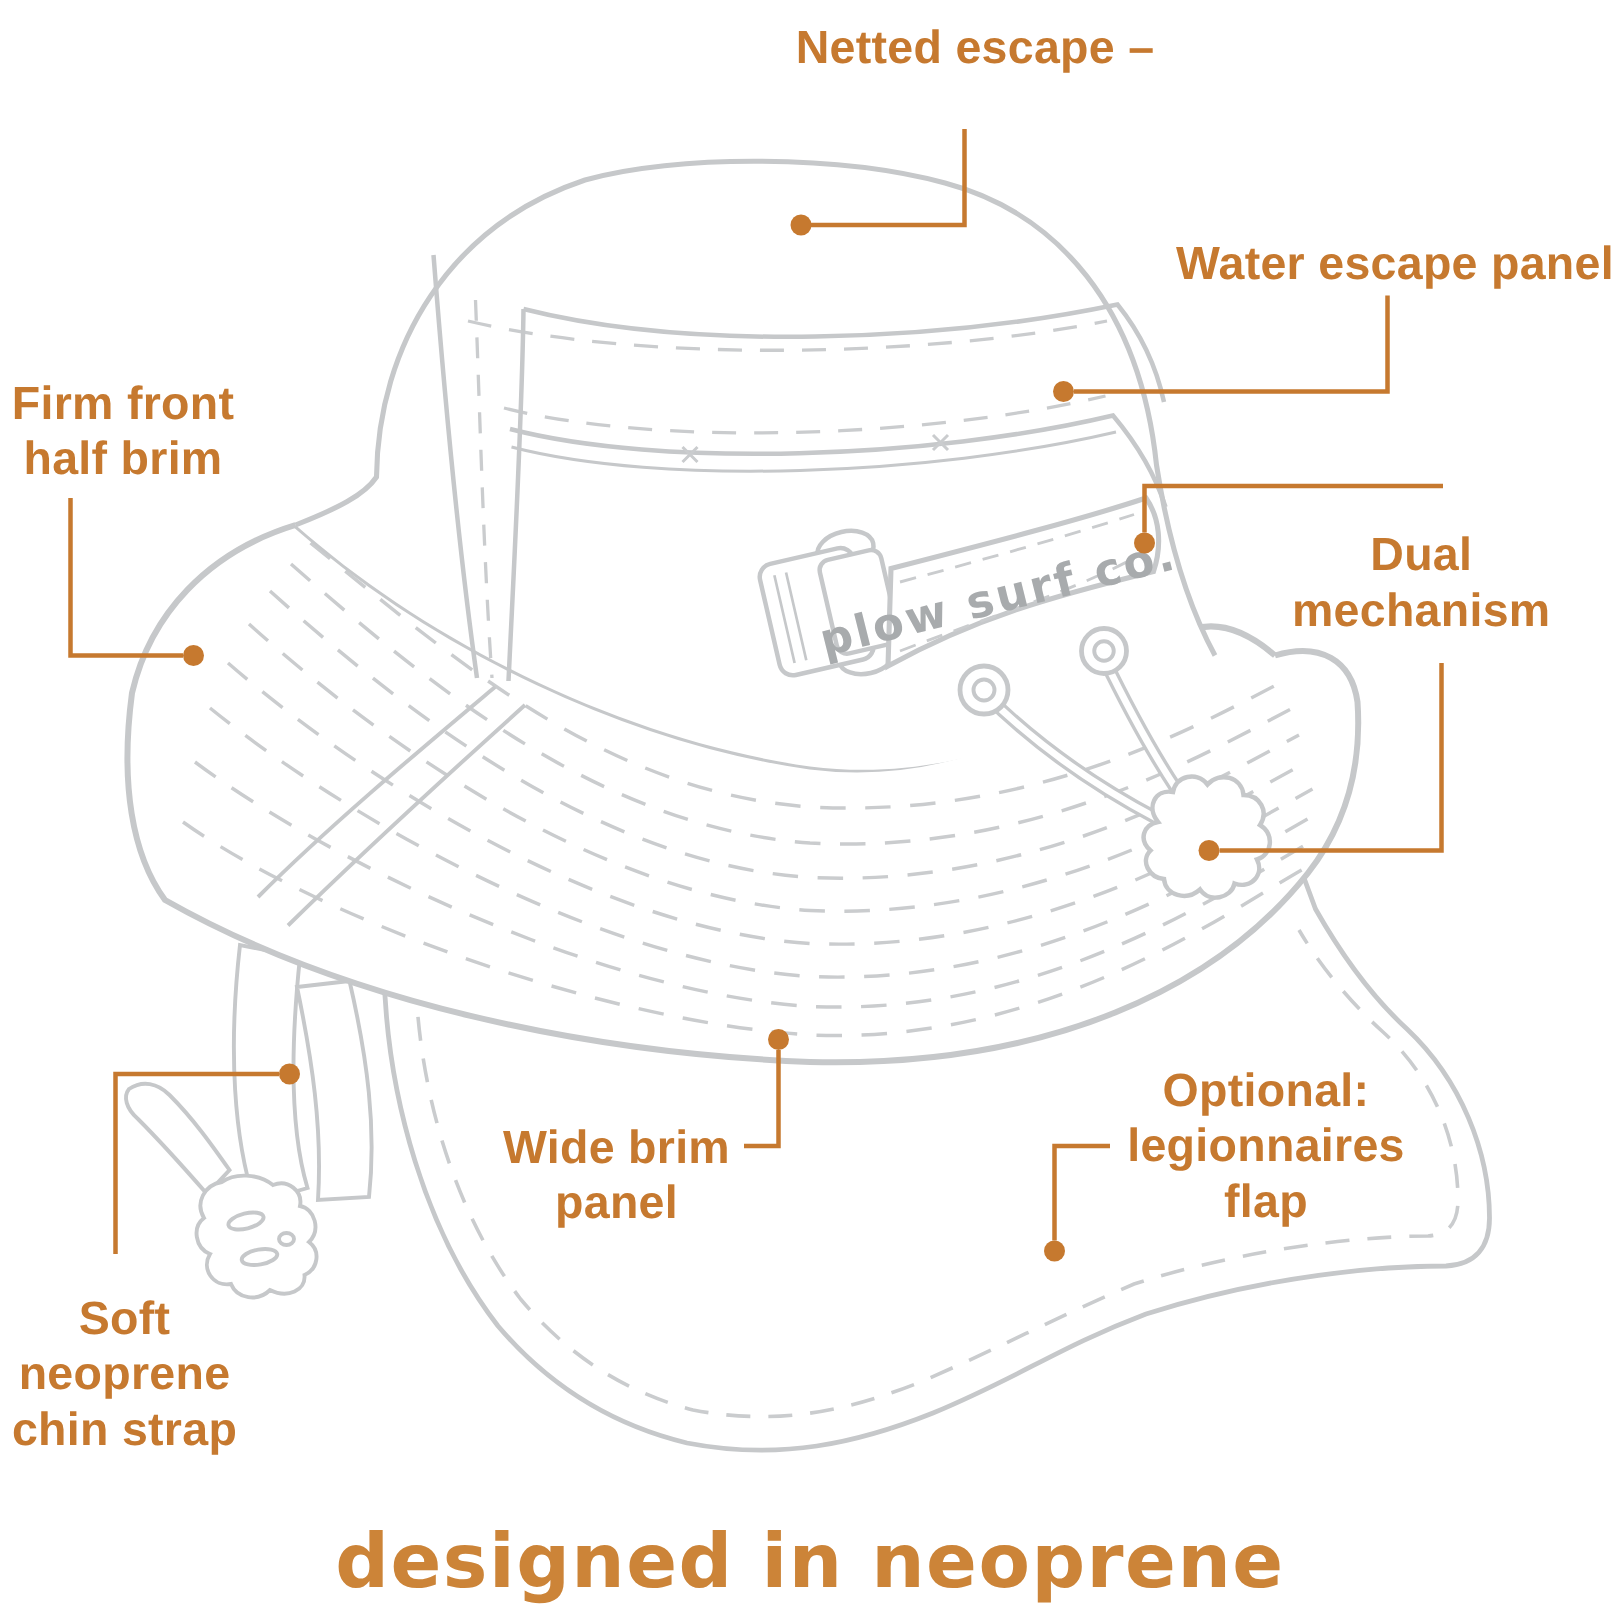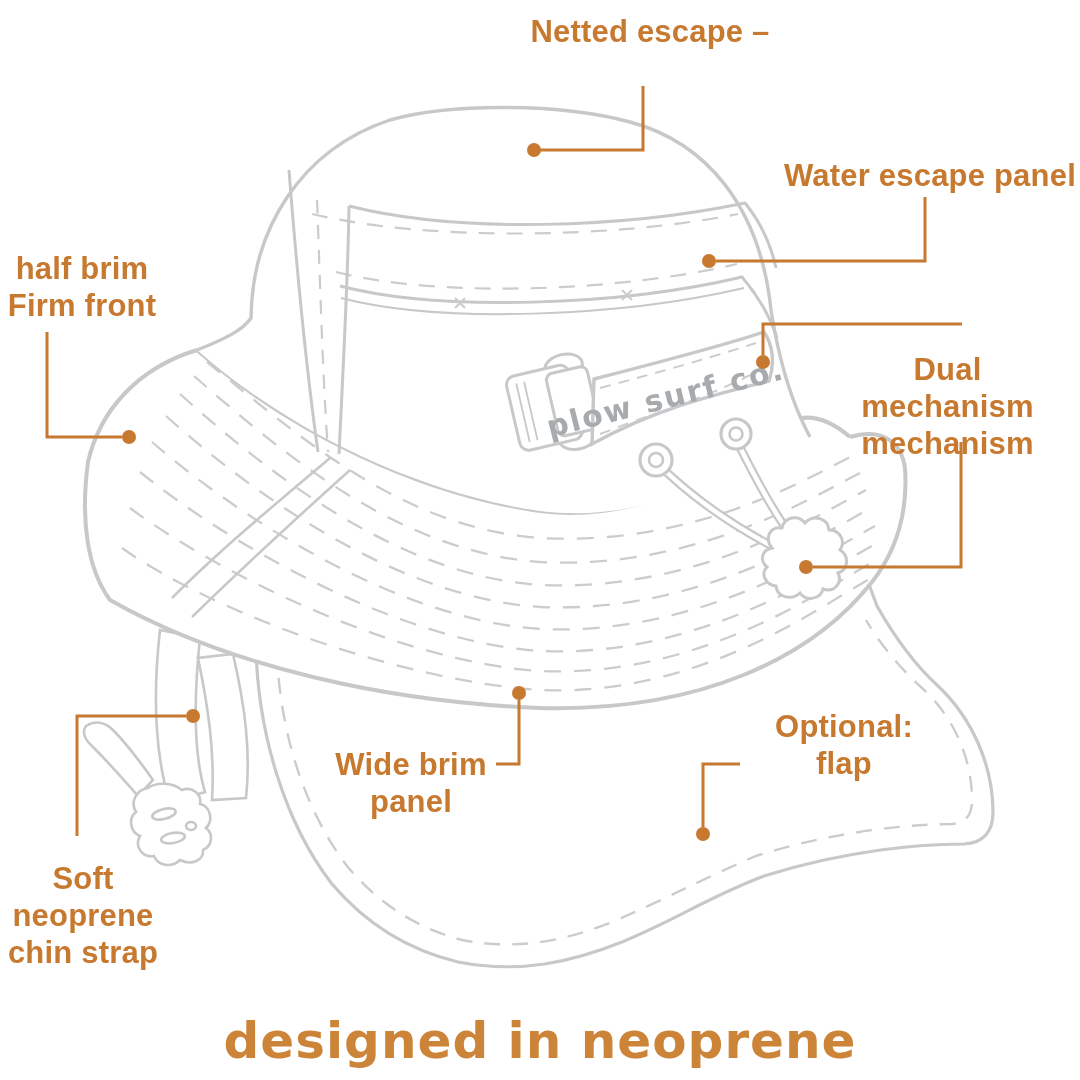--- a/index.html
+++ b/index.html
@@ -221,36 +221,36 @@
 
   <div class="lbl" style="left:430px;top:13px;width:440px">
     <span>Netted escape –</span>
   </div>
 
   <div class="lbl" style="left:770px;top:157px;width:320px">
     <span>Water escape panel</span>
   </div>
 
   <div class="lbl" style="left:0px;top:250px;width:164px">
+    <span>Firm front</span>
     <span>half brim</span>
-    <span>Firm front</span>
   </div>
 
   <div class="lbl" style="left:825px;top:351px;width:245px">
     <span>Dual mechanism</span>
-    <span>mechanism</span>
   </div>
 
   <div class="lbl" style="left:328px;top:746px;width:166px">
     <span>Wide brim</span>
     <span>panel</span>
   </div>
 
   <div class="lbl" style="left:742px;top:708px;width:204px">
     <span>Optional:</span>
+    <span>legionnaires</span>
     <span>flap</span>
   </div>
 
   <div class="lbl" style="left:0px;top:860px;width:166px">
     <span>Soft</span>
     <span>neoprene</span>
     <span>chin strap</span>
   </div>
 
   <div class="footer-brand">designed in neoprene</div>

